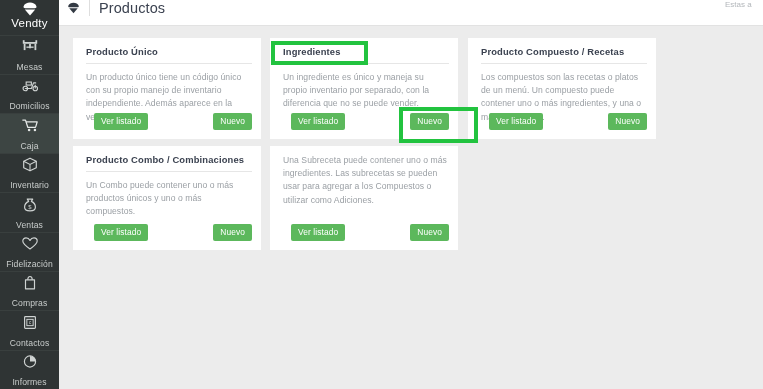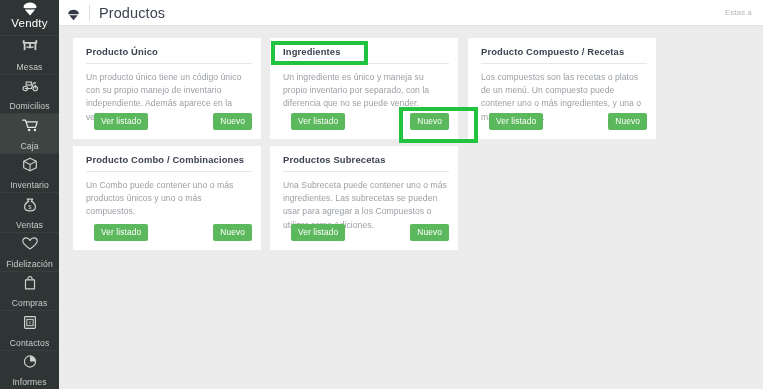--- a/index.html
+++ b/index.html
@@ -43,21 +43,21 @@
   .nav-item .ico { width: 18px; height: 17px; display:block; }
   .nav-item .ico svg { display:block; }
   .nav-label { font-size: 8.6px; color: #c9cdcc; line-height: 1; letter-spacing: .1px; }
 
   
   .header {
     position: absolute; left: 59px; top: 0;
     width: 704px; height: 26px;
     background: #ffffff;
     border-bottom: 1px solid #e2e2e2;
-    display: flex; align-items: center;
+    display: flex; 
   }
   .header-logo { margin-left: 8px; width: 13px; height: 12px; display:block; }
   .header-divider { width: 1px; height: 16px; background: #dedede; margin: 0 9px 0 9px; }
   .header-title { font-size: 14.5px; color: #3b4250; font-weight: 400; letter-spacing: .1px; }
   .header-sub { font-size: 9.5px; color: #9aa0a6; font-style: italic; margin-left: 7px; letter-spacing:.1px; }
   .header-right {
     margin-left: auto; margin-right: 4px;
     font-size: 8px; color: #b3b7bb; white-space: nowrap;
     overflow: hidden; width: 34px; text-align: left;
   }
@@ -266,21 +266,20 @@
     <section class="card" style="left:14px; top:120px; width:188px; height:104px;">
       <div class="card-title">Producto Combo / Combinaciones</div>
       <div class="card-desc">Un Combo puede contener uno o más productos únicos y uno o más compuestos.</div>
       <div class="card-actions">
         <button class="btn">Ver listado</button>
         <button class="btn">Nuevo</button>
       </div>
     </section>
 
     <section class="card" style="left:211px; top:120px; width:188px; height:104px;">
-      <div class="card-title">Productos Subrecetas</div>
       <div class="card-desc">Una Subreceta puede contener uno o más ingredientes. Las subrecetas se pueden usar para agregar a los Compuestos o utilizar como Adiciones.</div>
       <div class="card-actions">
         <button class="btn">Ver listado</button>
         <button class="btn">Nuevo</button>
       </div>
     </section>
 
   </main>
 
   <div class="hl" style="left:271px; top:41px; width:97px; height:24px;"></div>

